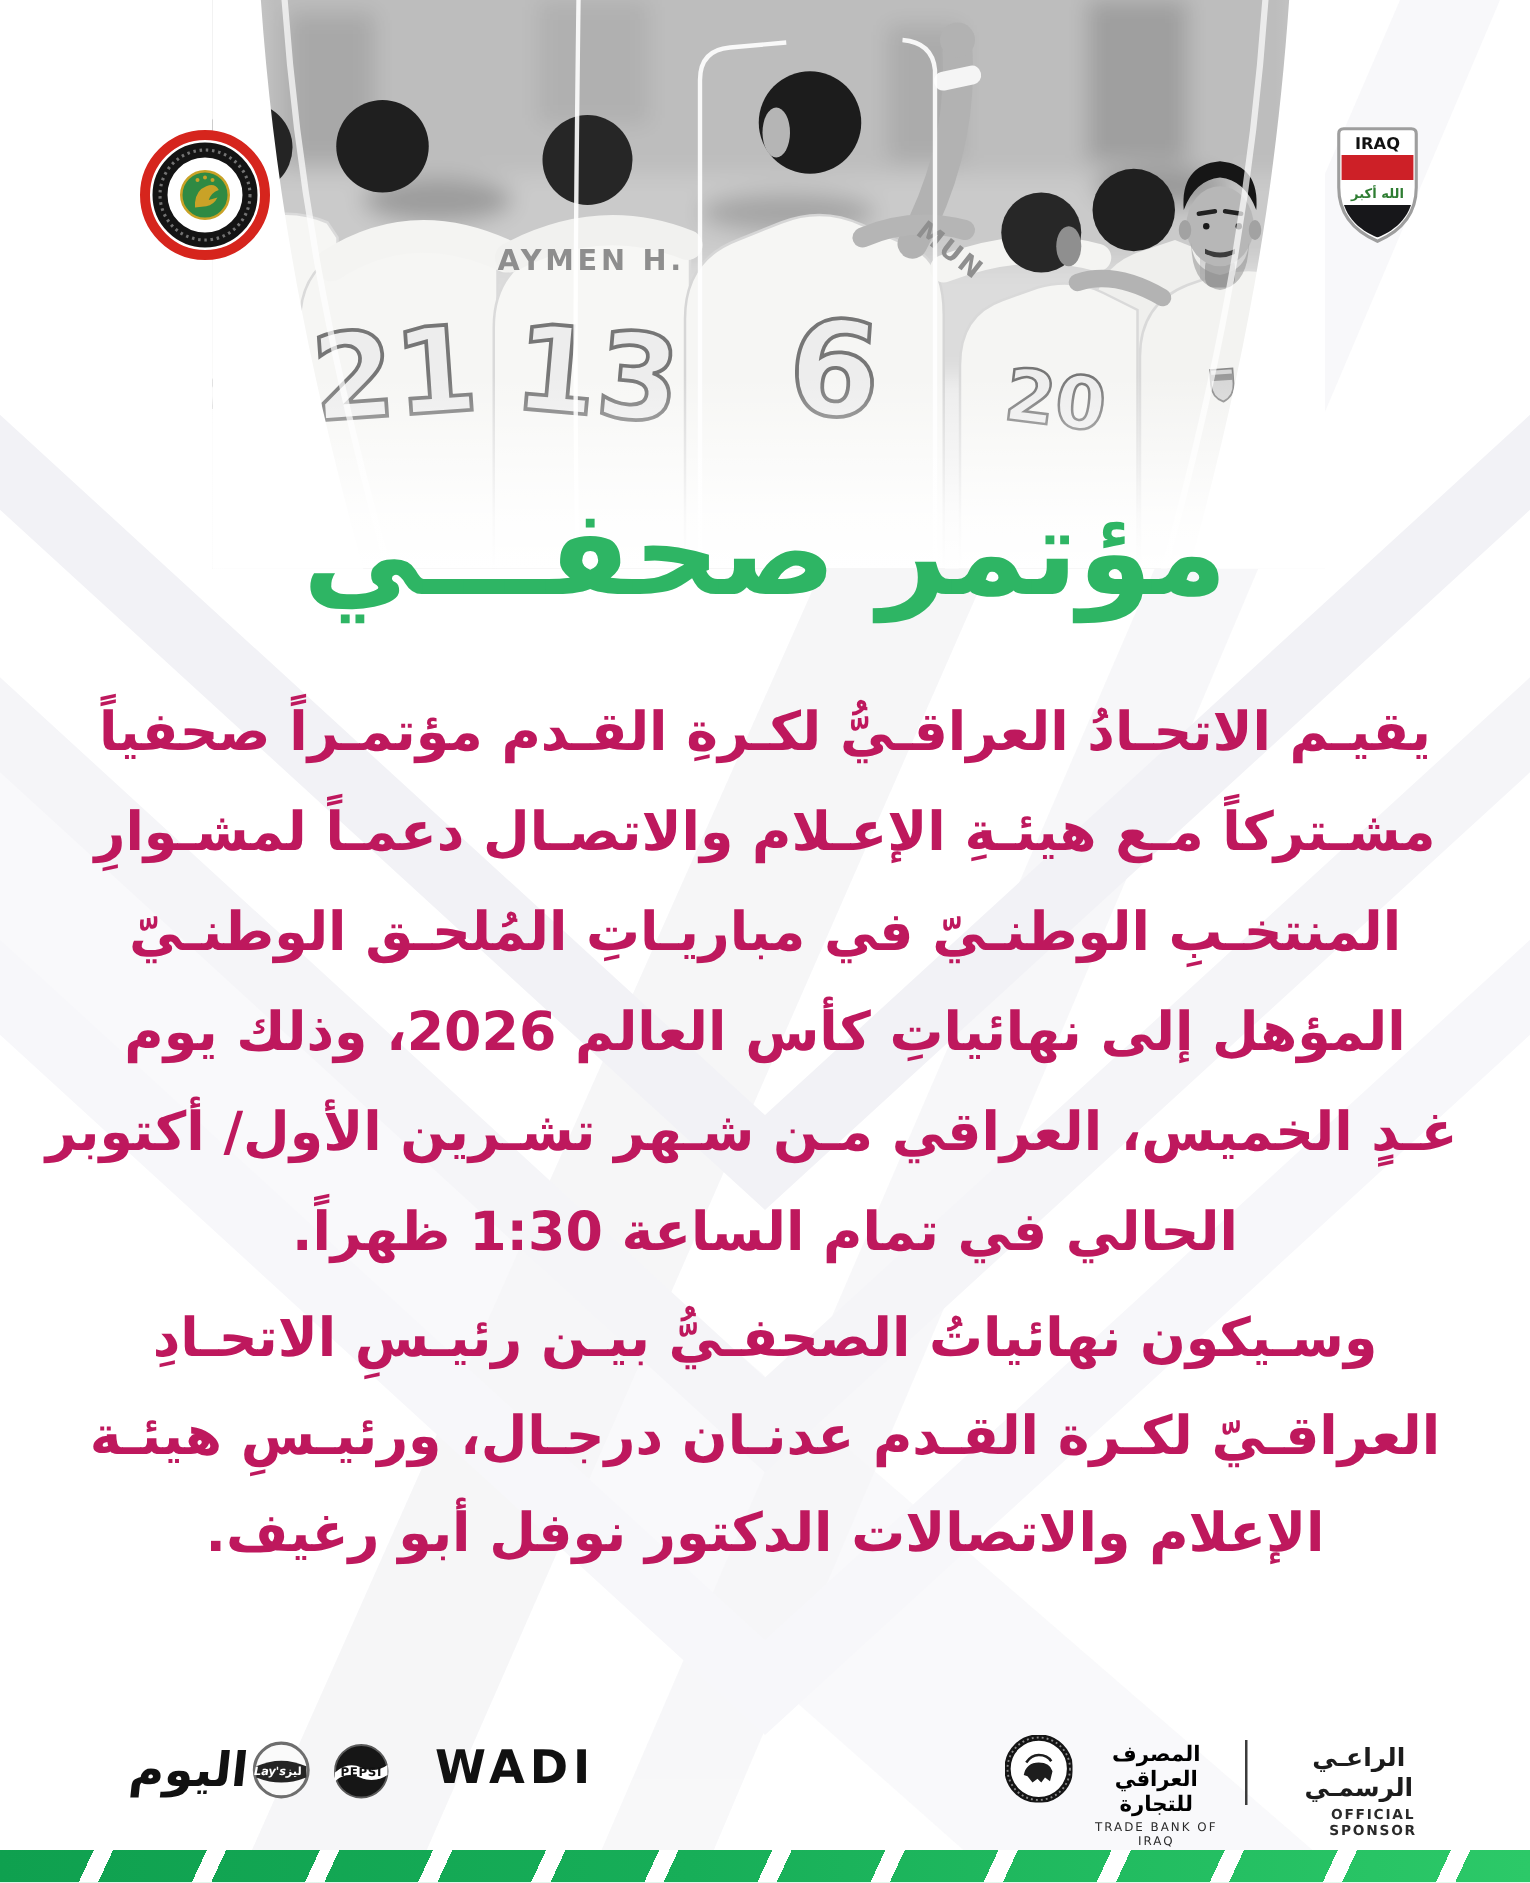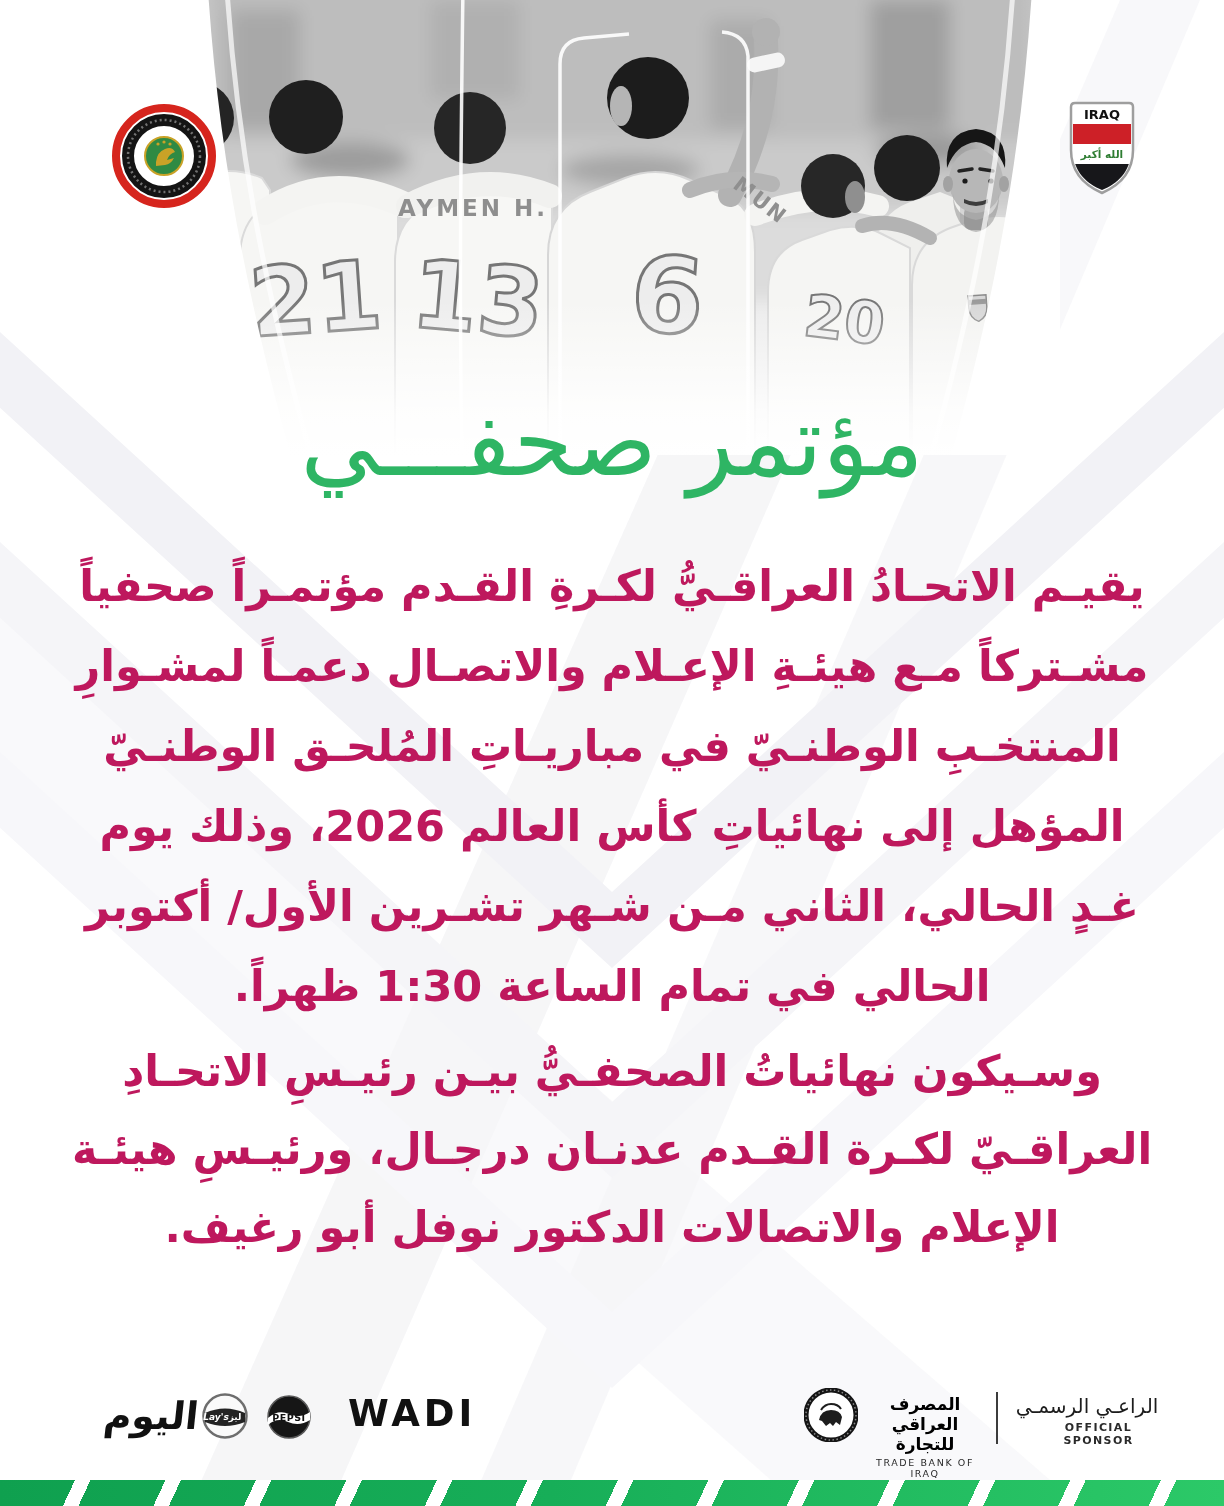--- a/index.html
+++ b/index.html
@@ -12,21 +12,21 @@
   .watermark{position:absolute;inset:0;pointer-events:none;}
   
   .photo-wrap{position:absolute;left:170px;top:0;width:890px;height:455px;}
   
   .fa-logo{position:absolute;left:112px;top:104px;width:104px;height:104px;}
   .iraq-badge{position:absolute;left:1066px;top:100px;width:72px;height:96px;}
   
   .title{
     position:absolute;top:386px;left:0;right:0;margin:0;
     text-align:center;direction:rtl;
-    font-size:96px;font-weight:normal;color:#2eb564;letter-spacing:0;
+    font-size:96px;font-weight:bold;color:#2eb564;letter-spacing:0;
   }
   
   .para{position:absolute;left:58px;right:58px;direction:rtl;text-align:center;
     color:#be185d;font-weight:bold;}
   .para-1{top:546px;}
   .para-2{top:1032px;}
   .bline{font-size:43px;line-height:80px;white-space:nowrap;}
   .para-2 .bline{line-height:78px;}
   
   .sponsors{position:absolute;left:0;top:1384px;width:1224px;height:76px;}
@@ -34,21 +34,21 @@
   .alyoum{left:104px;top:10px;font-size:38px;font-weight:900;transform:skewX(-6deg);}
   .lays{left:201px;top:8px;}
   .pepsi{left:266px;top:10px;}
   .wadi{left:348px;top:8px;font-size:37px;font-weight:bold;letter-spacing:4px;}
   .tbi-logo{left:804px;top:4px;}
   .tbi-text{left:862px;top:10px;width:126px;text-align:center;}
   .tbi-ar{font-size:17px;font-weight:bold;direction:rtl;color:#000000;}
   .tbi-en{font-size:9.5px;font-weight:normal;letter-spacing:1.6px;color:#2a2a2a;margin-top:3px;}
   .divider{left:996px;top:8px;width:2px;height:52px;background:#3c3c3c;}
   .official{left:1012px;top:10px;width:150px;text-align:center;}
-  .official-ar{font-size:20px;font-weight:normal;direction:rtl;color:#1c1c1c;}
+  .official-ar{font-size:20px;font-weight:bold;direction:rtl;color:#1c1c1c;}
   .official-en{font-size:11px;font-weight:bold;letter-spacing:1.4px;color:#2a2a2a;margin-top:3px;margin-left:23px;}
   
   .green-strip{
     position:absolute;left:0;bottom:0;width:1224px;height:26px;
     background:linear-gradient(90deg,#0fa04f 0%,#17ae58 45%,#2cc968 100%);
   }
   .green-strip::after{
     content:"";position:absolute;inset:0;
     background:repeating-linear-gradient(115deg,transparent 0 68px,#ffffff 68px 82px);
   }
@@ -208,21 +208,21 @@
     <text x="36" y="58" text-anchor="middle" font-size="10.5" font-weight="bold" fill="#2e7d32" direction="rtl">الله أكبر</text>
   </svg>
 
   <h1 class="title">مؤتمر صحفـــي</h1>
 
   <div class="para para-1">
     <div class="bline">يقيـم الاتحـادُ العراقـيُّ لكـرةِ القـدم مؤتمـراً صحفياً</div>
     <div class="bline">مشـتركاً مـع هيئـةِ الإعـلام والاتصـال دعمـاً لمشـوارِ</div>
     <div class="bline">المنتخـبِ الوطنـيّ في مباريـاتِ المُلحـق الوطنـيّ</div>
     <div class="bline">المؤهل إلى نهائياتِ كأس العالم 2026، وذلك يوم</div>
-    <div class="bline">غـدٍ الحالي، الثاني مـن شـهر تشـرين الأول/ أكتوبر</div>
+    <div class="bline">غـدٍ الخميس، العراقي مـن شـهر تشـرين الأول/ أكتوبر</div>
     <div class="bline">الحالي في تمام الساعة 1:30 ظهراً.</div>
   </div>
   <div class="para para-2">
     <div class="bline">وسـيكون نهائياتُ الصحفـيُّ بيـن رئيـسِ الاتحـادِ</div>
     <div class="bline">العراقـيّ لكـرة القـدم عدنـان درجـال، ورئيـسِ هيئـة</div>
     <div class="bline">الإعلام والاتصالات الدكتور نوفل أبو رغيف.</div>
   </div>
 
   <div class="sponsors">
     <div class="sp alyoum">اليوم</div>

